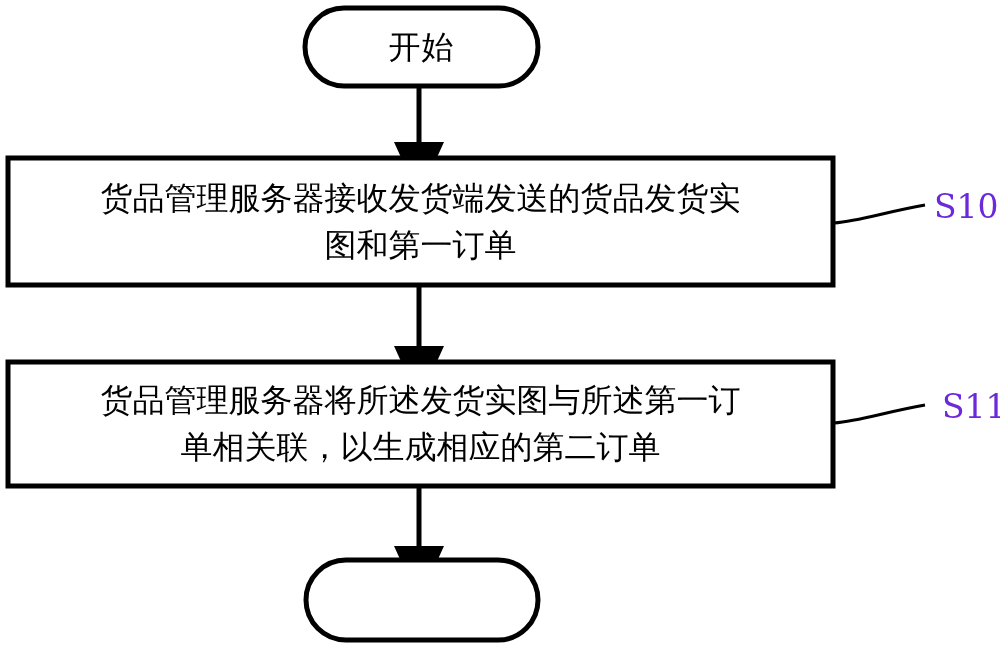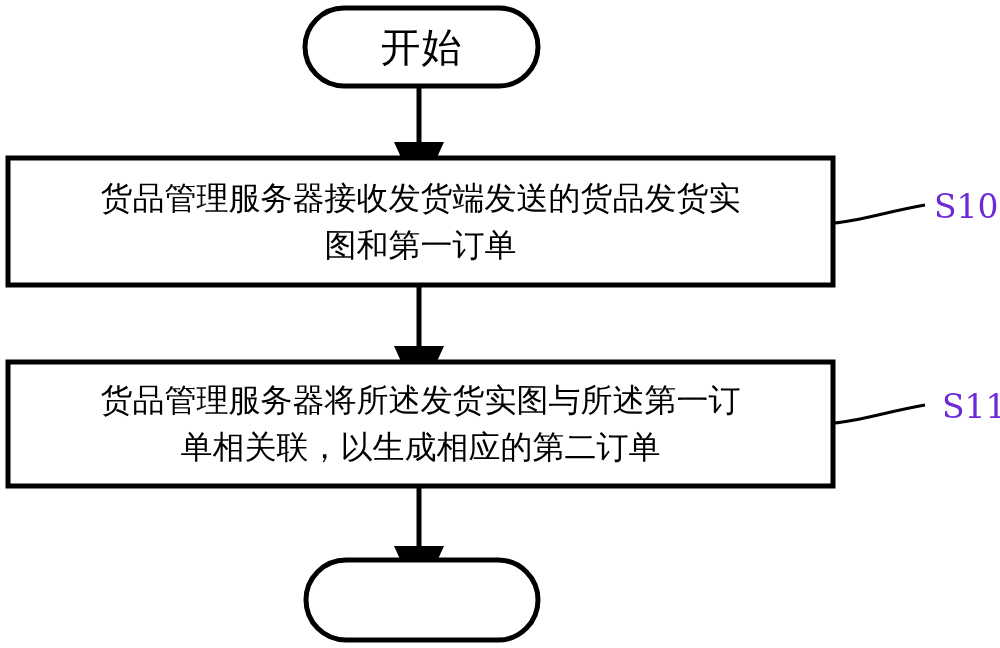--- a/index.html
+++ b/index.html
@@ -32,21 +32,21 @@
     display: flex;
     align-items: center;
     justify-content: center;
     text-align: center;
     font-family: "DejaVu Serif", "Liberation Serif", serif;
     color: #000000;
     pointer-events: none;
     white-space: pre-line;
   }
   .terminal-label {
-    font-size: 40px;
+    font-size: 32px;
     line-height: 38px;
     letter-spacing: 1px;
     text-align: center;
   }
   .process-label {
     font-size: 32px;
     line-height: 47px;
     padding: 0 16px;
     box-sizing: border-box;
   }

